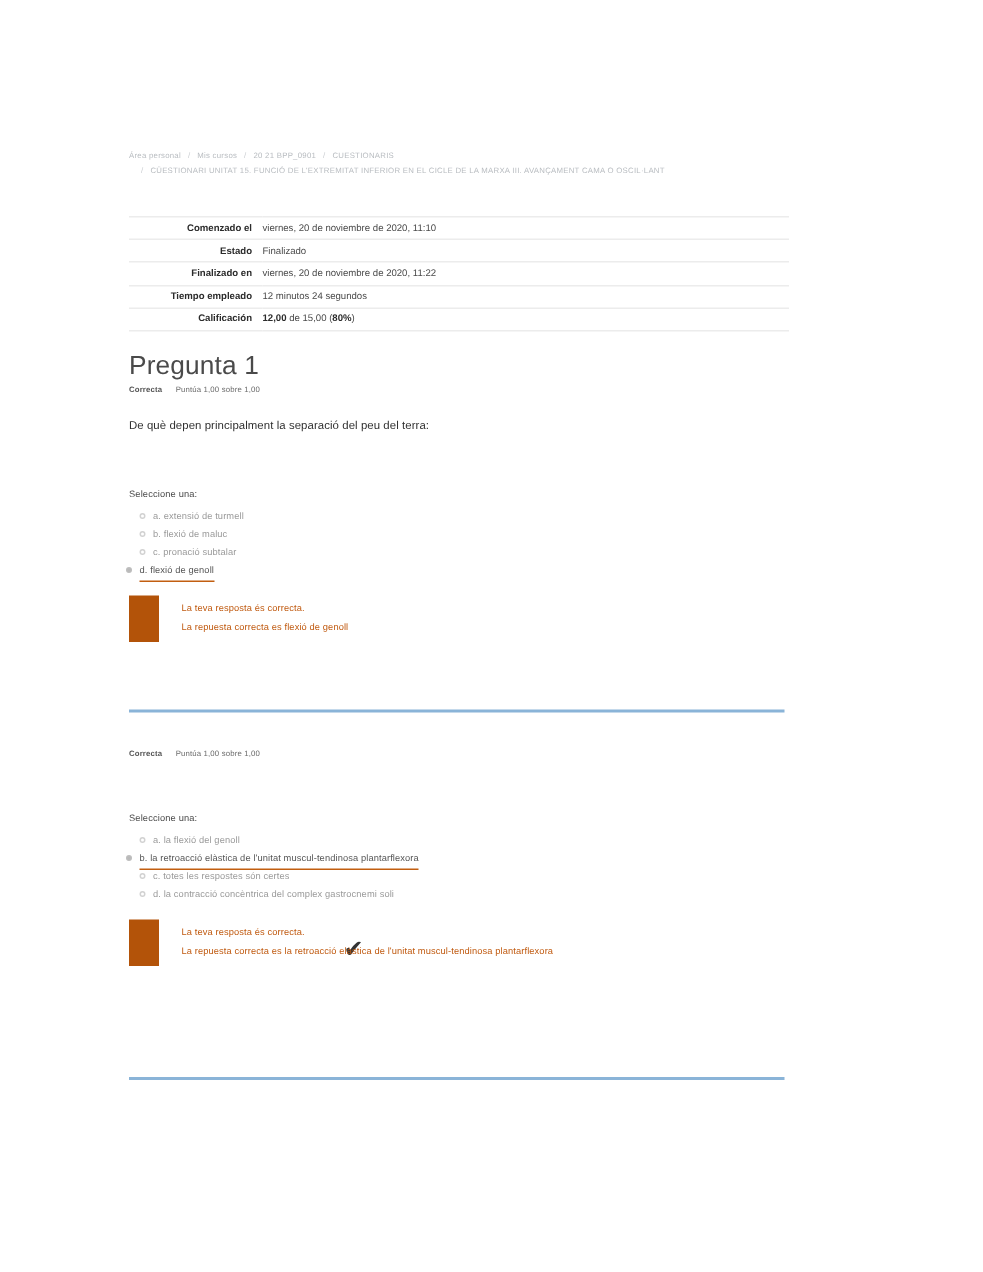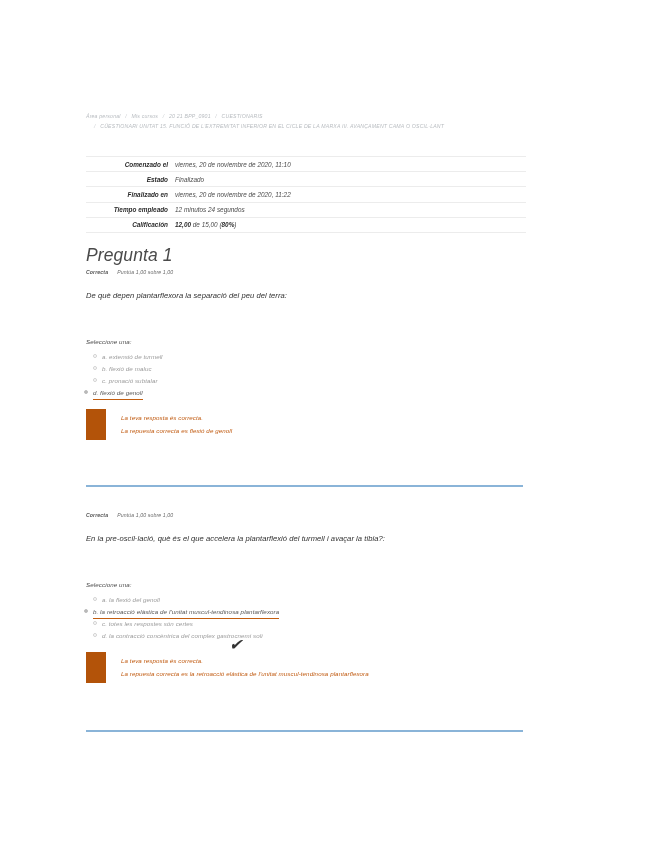--- a/index.html
+++ b/index.html
@@ -10,24 +10,23 @@
   body {
     width: 655px;
     height: 848px;
     font-family: "Liberation Sans", sans-serif;
     color: #333333;
     position: relative;
     overflow: hidden;
   }
   .page {
     position: absolute;
-    left: 0; top: 16px;
+    left: 0; top: 4px;
     width: 655px;
     height: 768px;
-    font-style: italic;
   }
 
   
   .breadcrumb {
     position: absolute;
     left: 86px;
     top: 96px;
     width: 500px;
     font-size: 5.2px;
     line-height: 9.6px;
@@ -226,21 +225,21 @@
         <td class="val"><b>12,00</b><span> de 15,00 (</span><b>80%</b><span>)</span></td>
       </tr>
     </tbody>
   </table>
 
   <div class="question" id="question-1">
     <h2 class="q-title">Pregunta 1</h2>
     <div class="q-meta">
       <span class="state">Correcta</span><span class="marks">Puntúa 1,00 sobre 1,00</span>
     </div>
-    <div class="q-text">De què depen plantarflexora la separació del peu del terra:</div>
+    <div class="q-text">De què depen principalment la separació del peu del terra:</div>
 
     <div class="answers">
       <div class="prompt">Seleccione una:</div>
 
       <div class="option unselected">
         <span class="radio"></span>
         <span class="olabel">a. extensió de turmell</span>
       </div>
       <div class="option unselected">
         <span class="radio"></span>
@@ -265,21 +264,20 @@
       </div>
     </div>
   </div>
 
   <div class="divider" id="divider-1"></div>
 
   <div class="question" id="question-2">
     <div class="q-meta">
       <span class="state">Correcta</span><span class="marks">Puntúa 1,00 sobre 1,00</span>
     </div>
-    <div class="q-text">En la pre-oscil·lació, què és el que accelera la plantarflexió del turmell i avaçar la tibia?:</div>
 
     <div class="answers">
       <div class="prompt">Seleccione una:</div>
 
       <div class="option unselected">
         <span class="radio"></span>
         <span class="olabel">a. la flexió del genoll</span>
       </div>
       <div class="option selected">
         <span class="radio"></span>

